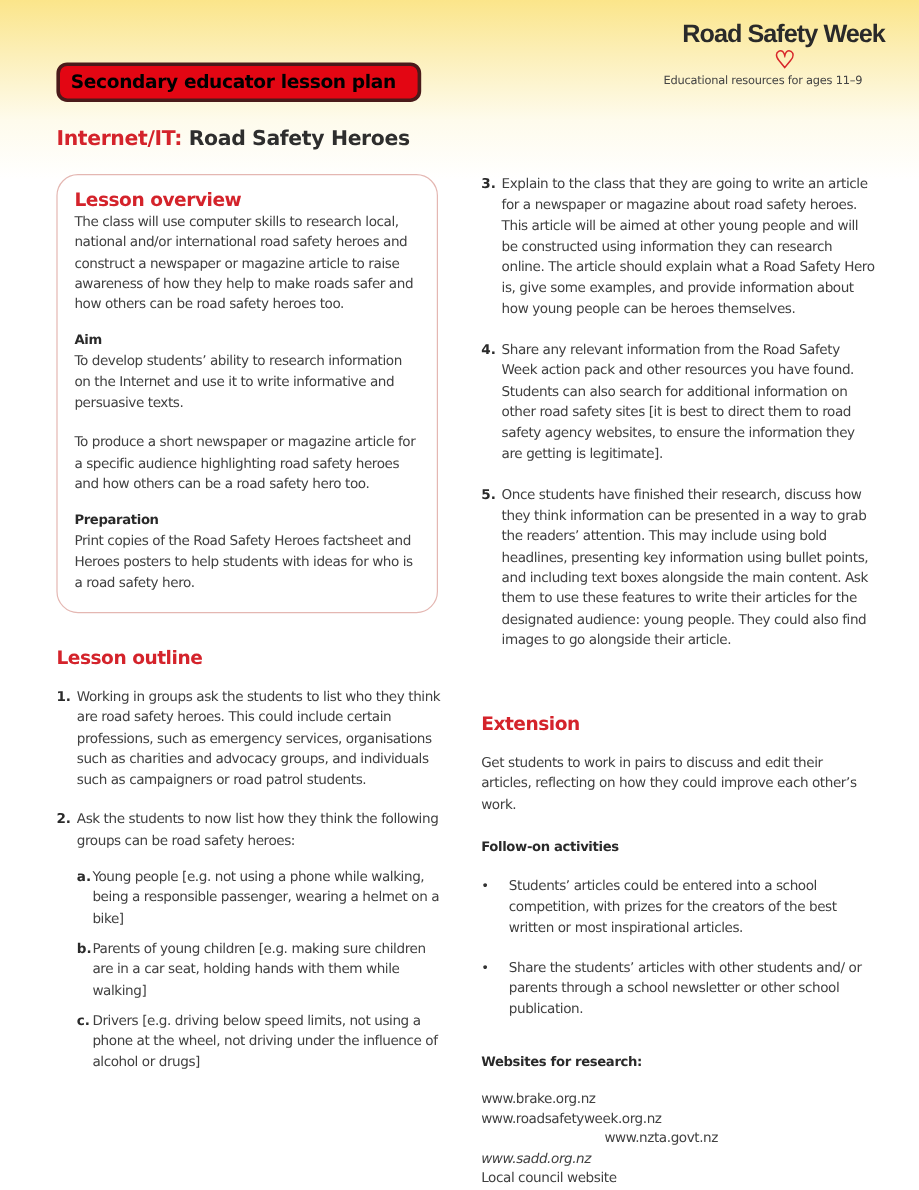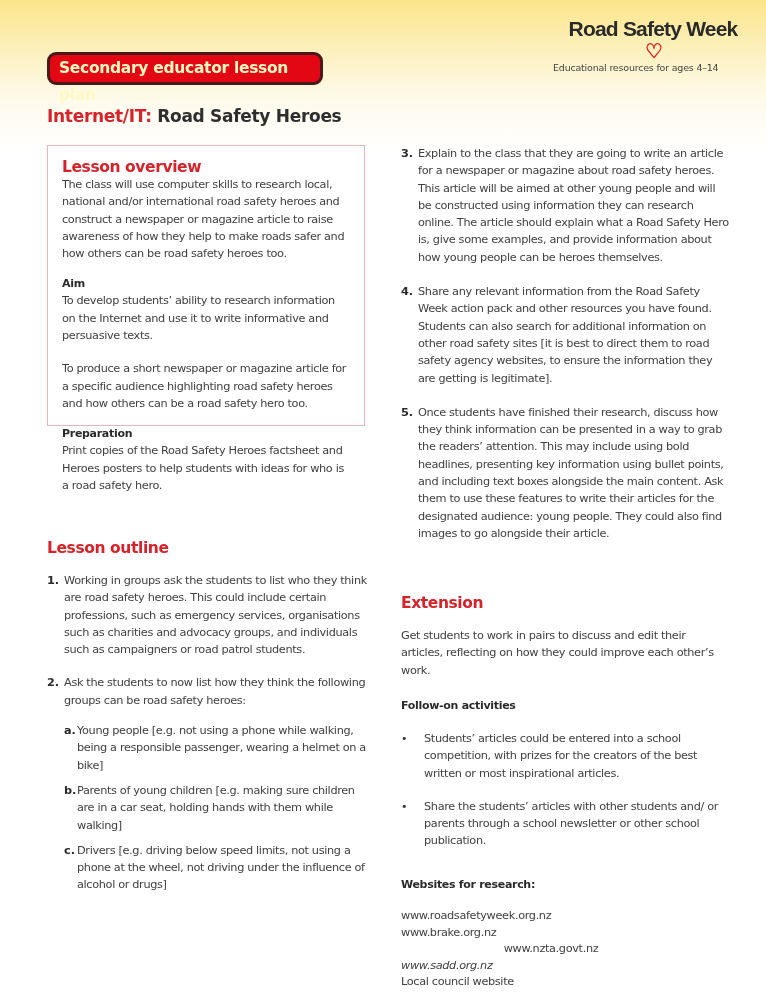--- a/index.html
+++ b/index.html
@@ -7,29 +7,29 @@
     width: 766px; height: 992px; overflow: hidden; position: relative;
     background: linear-gradient(to bottom, #fbe58a 0px, #fcefb8 45px, #fefbec 100px, #ffffff 150px);
     font-family: "DejaVu Sans", sans-serif;
     color: #3a3a3a;
   }
   .logo { position: absolute; left: 553px; top: 17px; width: 200px; }
   .logo-title { font-family: "Liberation Sans", sans-serif; font-weight: bold; font-size: 21px; color: #2a2a2a; letter-spacing: -0.8px; line-height: 24px; display: flex; align-items: center; flex-direction: column; }
   .logo-heart { color: #d7262a; font-size: 20px; margin-left: 1px; line-height: 20px; }
   .logo-sub { font-size: 9.5px; color: #444; margin-top: 1px; letter-spacing: -0.2px; }
   .banner {
-    position: absolute; left: 47px; top: 52px; width: 276px; height: 33px;
+    position: absolute; left: 47px; top: 52px; width: 304px; height: 33px;
     background: #e30613; border: 3px solid #4a1a1a; border-radius: 9px; box-sizing: border-box;
-    color: #fef9c3; font-weight: bold; font-size: 15.5px; line-height: 27px; padding-left: 9px; letter-spacing: -0.3px;
+    color: #000000; font-weight: bold; font-size: 15.5px; line-height: 27px; padding-left: 9px; letter-spacing: -0.3px;
   }
   .subject { position: absolute; left: 47px; top: 106px; font-weight: bold; font-size: 17px; color: #2e2e2e; letter-spacing: -0.3px; }
   .subject .accent { color: #d4232b; }
   .overview {
-    position: absolute; left: 47px; top: 145px; width: 318px; height: 281px;
-    border: 1.5px solid #e4b7b2; border-radius: 0; box-sizing: border-box;
+    position: absolute; left: 47px; top: 145px; width: 318px; height: 366px;
+    border: 1.5px solid #e4b7b2; border-radius: 18px; box-sizing: border-box;
     padding: 12px 14px 10px 14px; background: #fff;
   }
   .h-red { color: #d4232b; font-weight: bold; font-size: 15.5px; letter-spacing: -0.4px; line-height: 18px; }
   .p { font-size: 11.3px; line-height: 17.3px; color: #404040; letter-spacing: -0.35px; margin: 0; }
   .h-sm { font-weight: bold; font-size: 11px; color: #2a2a2a; margin: 0; line-height: 17px; letter-spacing: -0.3px; }
   .outline-h { position: absolute; left: 47px; top: 539px; }
   .list { position: absolute; }
   .item { position: relative; padding-left: 17px; }
   .num { position: absolute; left: 0; top: 0; font-weight: bold; font-size: 11.3px; color: #2a2a2a; line-height: 17.3px; }
   .subitem { position: relative; padding-left: 13px; margin-top: 8px; }
@@ -38,21 +38,21 @@
   .bullet-dot { position: absolute; left: 3px; top: 0; font-size: 11px; line-height: 17.3px; color: #333; }
 </style>
 </head>
 <body>
 
 <div class="logo">
   <div class="logo-title">
     <span>Road Safety Week</span>
     <span class="logo-heart">♡</span>
   </div>
-  <div class="logo-sub">Educational resources for ages 4–14</div>
+  <div class="logo-sub">Educational resources for ages 11–9</div>
 </div>
 
 <div class="banner">Secondary educator lesson plan</div>
 
 <div class="subject">
   <span class="accent">Internet/IT:</span>
   <span>Road Safety Heroes</span>
 </div>
 
 <div class="overview">
@@ -117,18 +117,18 @@
   </div>
   <div class="bullet" style="margin-top:16px;">
     <span class="bullet-dot">•</span>
     <p class="p">Share the students’ articles with other students and/ or parents through a school newsletter or other school publication.</p>
   </div>
 </div>
 
 <p class="h-sm" style="position:absolute; left:401px; top:876px;">Websites for research:</p>
 
 <div class="list" style="left:401px; top:908px; width:300px;">
+  <p class="p" style="line-height:16.5px;">www.brake.org.nz</p>
   <p class="p" style="line-height:16.5px;">www.roadsafetyweek.org.nz</p>
-  <p class="p" style="line-height:16.5px;">www.brake.org.nz</p>
   <p class="p" style="line-height:16.5px;text-align:center;">www.nzta.govt.nz</p>
   <p class="p" style="line-height:16.5px;font-style:italic;">www.sadd.org.nz</p>
   <p class="p" style="line-height:16.5px;">Local council website</p>
 </div>
 
 </body></html>

